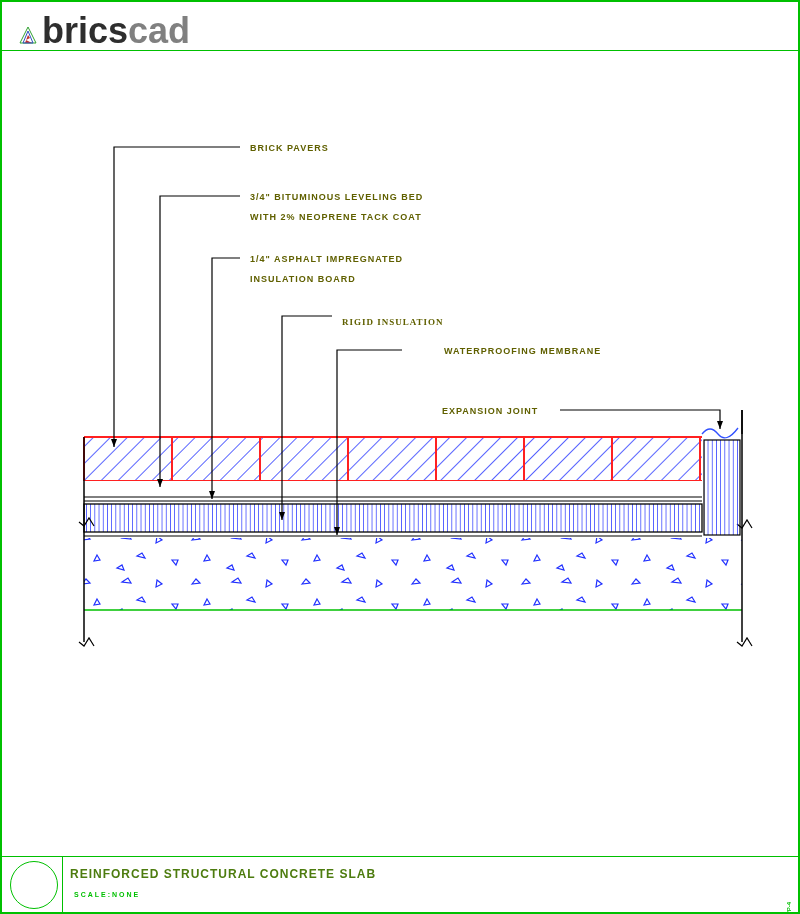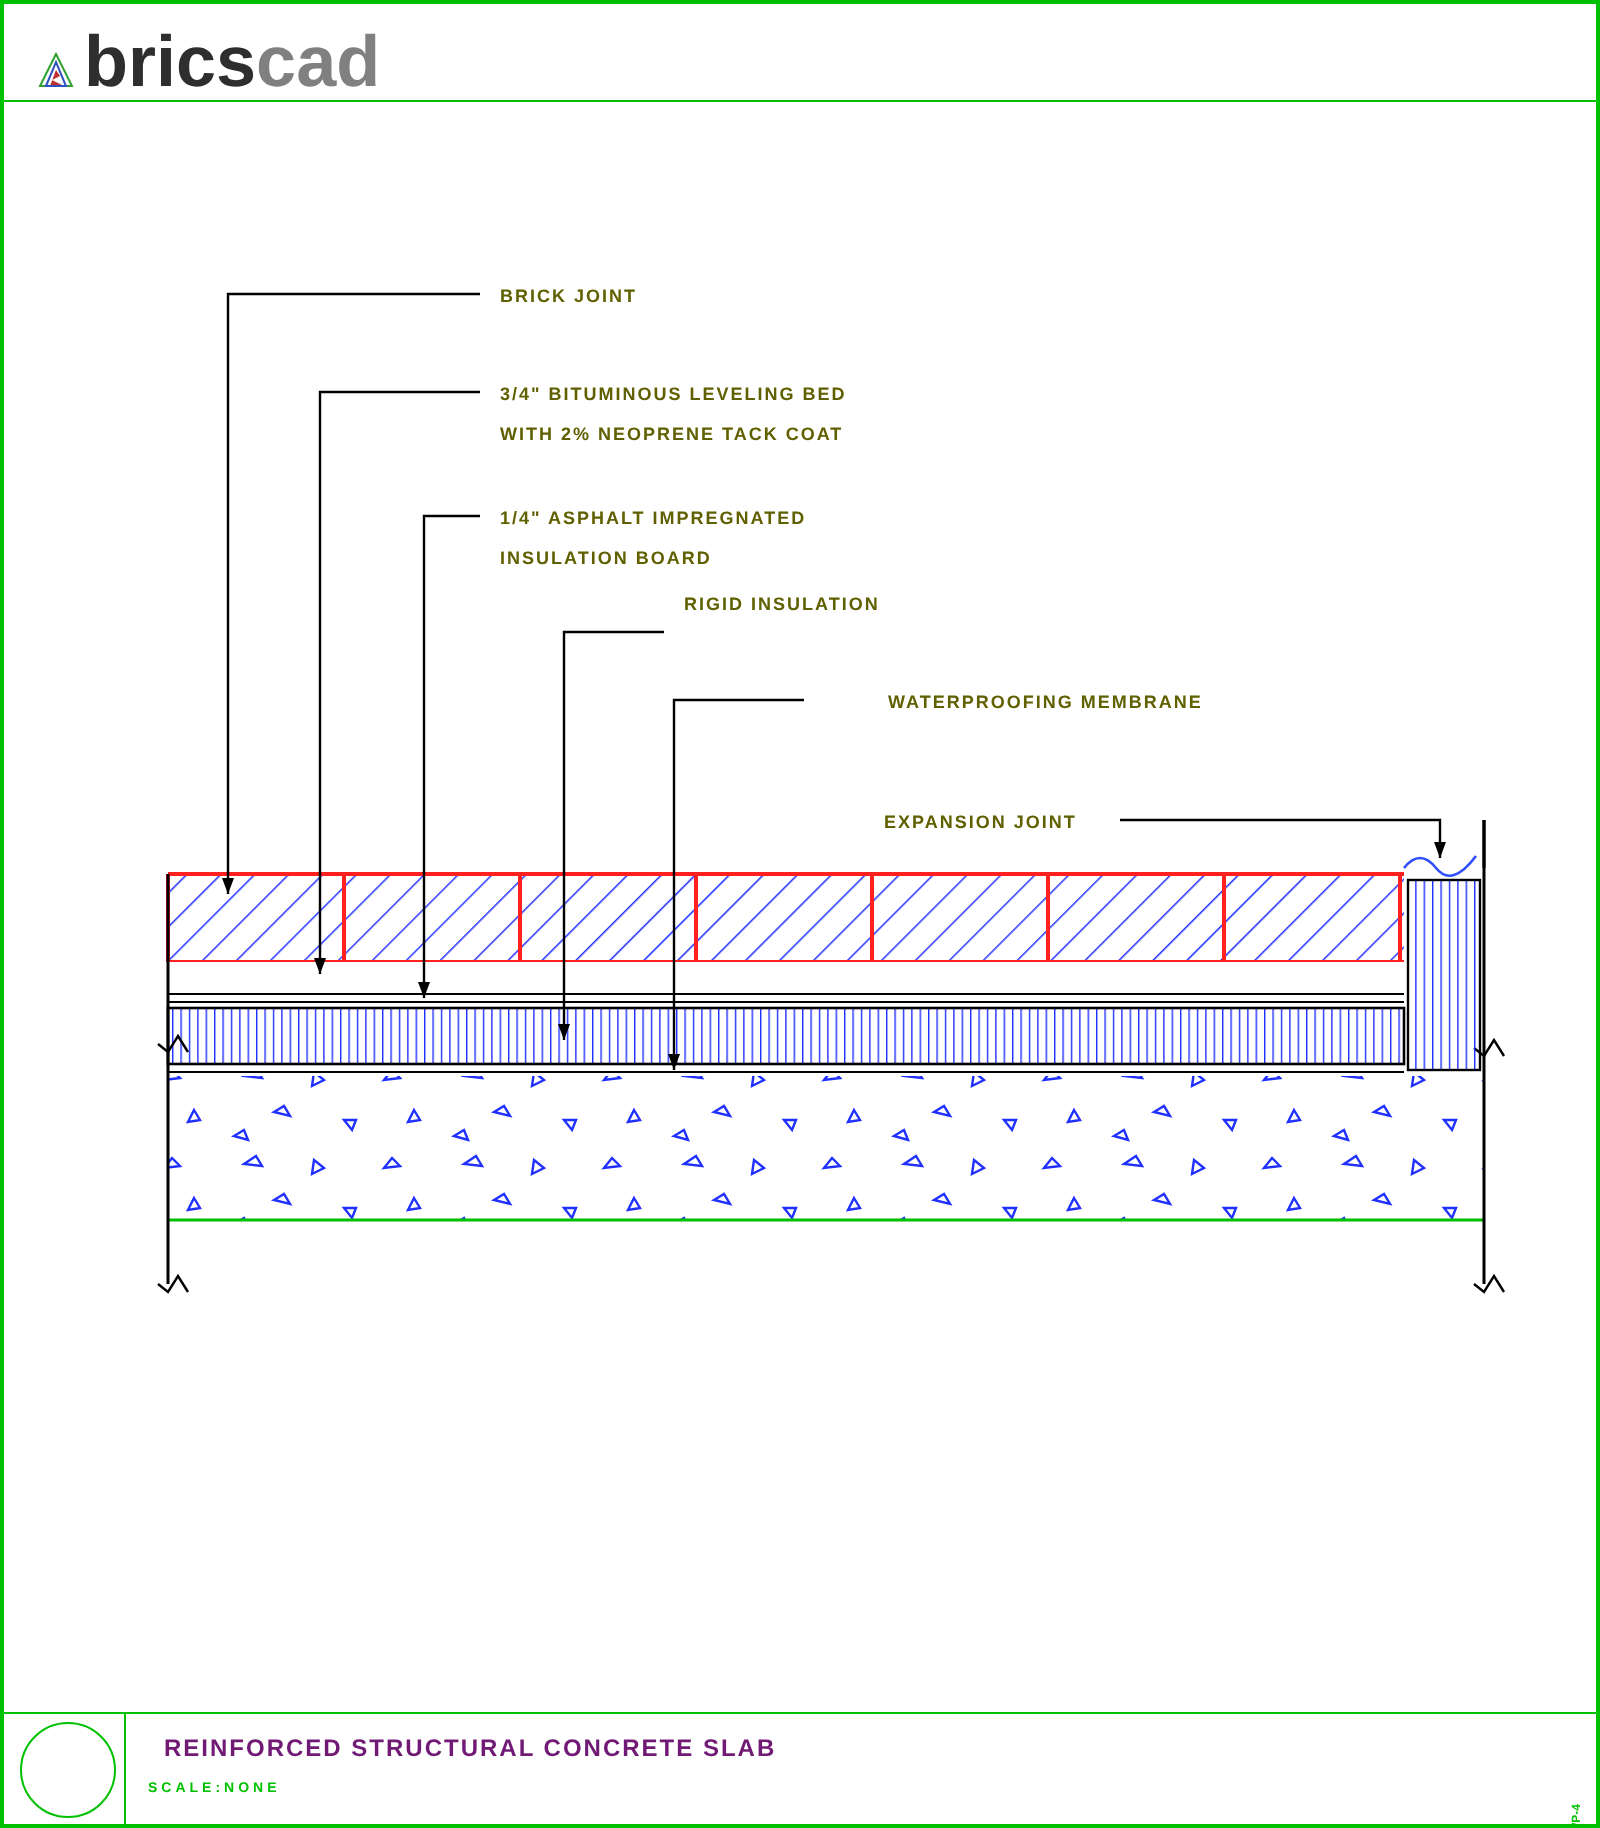--- a/index.html
+++ b/index.html
@@ -63,25 +63,25 @@
     left: 8px;
     top: 4px;
     width: 46px;
     height: 46px;
     border: 1px solid #00c000;
     border-radius: 50%;
     background: #ffffff;
   }
   .title-bar .title {
     position: absolute;
-    left: 80px;
+    left: 68px;
     top: 10px;
     font-size: 12px;
     font-weight: 700;
-    color: #701a75;
+    color: #4d7c0f;
     letter-spacing: 1px;
   }
   .title-bar .scale {
     position: absolute;
     left: 72px;
     top: 34px;
     font-size: 7px;
     font-weight: 700;
     color: #00c000;
     letter-spacing: 2px;
@@ -213,26 +213,26 @@
     <g fill="#000">
       <path d="M112 445 l-3 -8 l6 0 z"></path>
       <path d="M158 485 l-3 -8 l6 0 z"></path>
       <path d="M210 497 l-3 -8 l6 0 z"></path>
       <path d="M280 518 l-3 -8 l6 0 z"></path>
       <path d="M335 533 l-3 -8 l6 0 z"></path>
       <path d="M718 427 l-3 -8 l6 0 z"></path>
     </g>
   </svg>
 
-  <div class="label" style="left:248px; top:136px;">BRICK JOINT</div>
+  <div class="label" style="left:248px; top:136px;">BRICK PAVERS</div>
   <div class="label" style="left:248px; top:185px;">3/4" BITUMINOUS LEVELING BED</div>
   <div class="label" style="left:248px; top:205px;">WITH 2% NEOPRENE TACK COAT</div>
   <div class="label" style="left:248px; top:247px;">1/4" ASPHALT IMPREGNATED</div>
   <div class="label" style="left:248px; top:267px;">INSULATION BOARD</div>
-  <div class="label" style="left:340px; top:290px;">RIGID INSULATION</div>
+  <div class="label" style="left:340px; top:310px;font-family:Liberation Serif, serif;">RIGID INSULATION</div>
   <div class="label" style="left:410px; top:339px;margin-left:32px;">WATERPROOFING MEMBRANE</div>
   <div class="label" style="left:440px; top:399px;">EXPANSION JOINT</div>
 
   <div class="title-bar">
     <div class="circle"></div>
     <div class="vline"></div>
     <div class="title">REINFORCED STRUCTURAL CONCRETE SLAB</div>
     <div class="scale">SCALE:NONE</div>
     <div class="code">TN-WP-4</div>
   </div>

